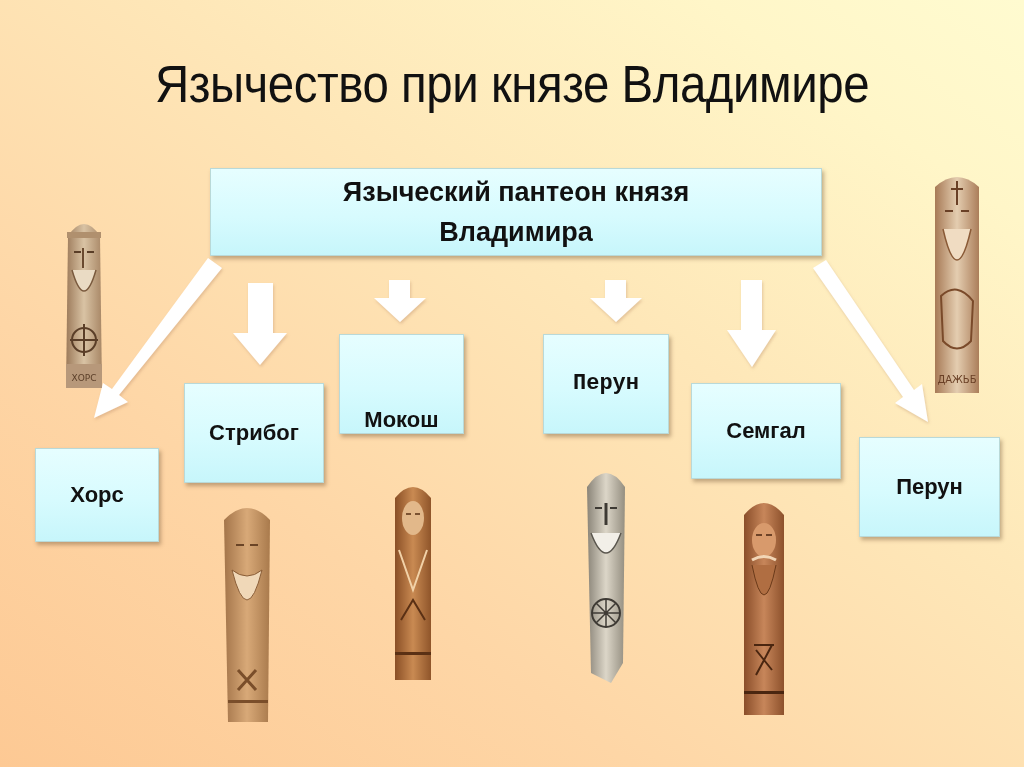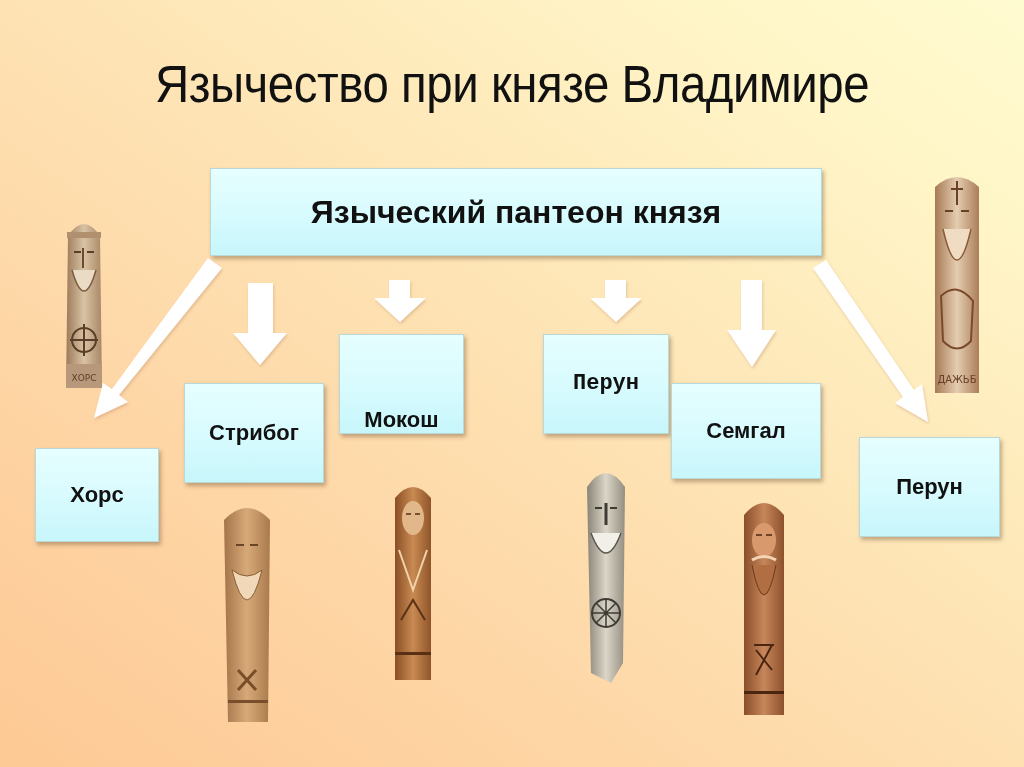--- a/index.html
+++ b/index.html
@@ -14,49 +14,50 @@
       font-family: "Liberation Sans", sans-serif; transform: scaleX(0.93);
     }
     .box {
       position: absolute;
       background: linear-gradient(180deg, #e6feff 0%, #d7fbfe 55%, #c7f6fb 100%);
       border: 1px solid #b9d9d8;
       box-shadow: 2px 3px 4px rgba(120, 90, 60, 0.45);
       display: flex; align-items: center; justify-content: center; text-align: center;
       font-weight: bold; color: #111; font-family: "Liberation Sans", sans-serif;
     }
-    .box.main { font-size: 32px; line-height: 40px; align-items: center; }
+    .box.main { font-size: 27px; line-height: 40px; align-items: center; }
     .box.god { font-size: 22px; }
     .arrow { position: absolute; }
     .idol { position: absolute; }
   </style>
 </head>
 <body>
 
 <div>
 
   <div class="title">Язычество при князе Владимире</div>
 
   <div class="box main" style="left:210px; top:168px; width:610px; height:86px; flex-direction:column;">
     <span>Языческий пантеон князя</span>
+    <span>Владимира</span>
   </div>
 
   <div class="box god" style="left:35px; top:448px; width:122px; height:92px;">
     <span>Хорс</span>
   </div>
   <div class="box god" style="left:184px; top:383px; width:138px; height:98px;">
     <span>Стрибог</span>
   </div>
   <div class="box god" style="left:339px; top:334px; width:123px; height:98px; align-items:flex-end; padding-top:0;">
     <span style="margin-top:36px;">Мокош</span>
   </div>
   <div class="box god" style="left:543px; top:334px; width:124px; height:98px; align-items:flex-start;font-family:Liberation Mono, monospace;">
     <span style="margin-top:36px;">Перун</span>
   </div>
-  <div class="box god" style="left:671px; top:383px; width:148px; height:94px; align-items:flex-start;">
+  <div class="box god" style="left:691px; top:383px; width:148px; height:94px; align-items:flex-start;">
     <span style="margin-top:34px;">Семгал</span>
   </div>
   <div class="box god" style="left:859px; top:437px; width:139px; height:98px;">
     <span>Перун</span>
   </div>
 
   <svg class="arrow" style="left:0; top:0;" width="1024" height="767" viewBox="0 0 1024 767">
     <defs>
       <filter id="ash" x="-20%" y="-20%" width="140%" height="140%">
         <feDropShadow dx="1" dy="2" stdDeviation="1.5" flood-color="#b08060" flood-opacity="0.35"></feDropShadow>

